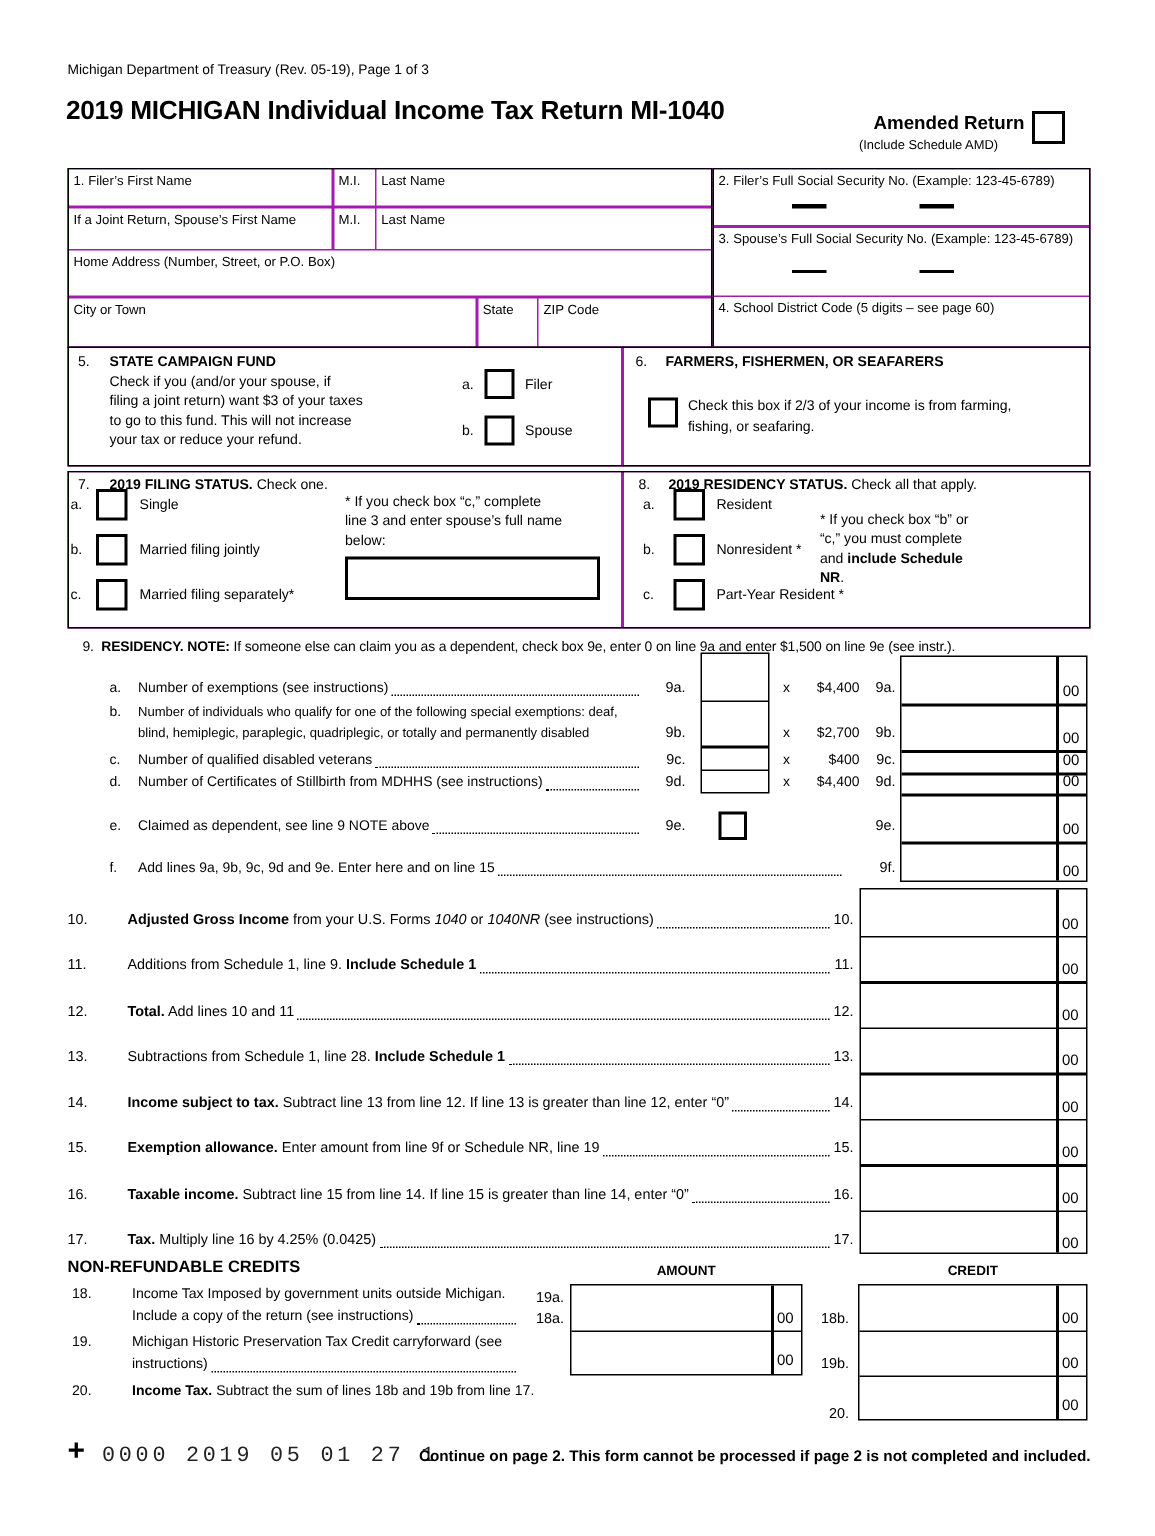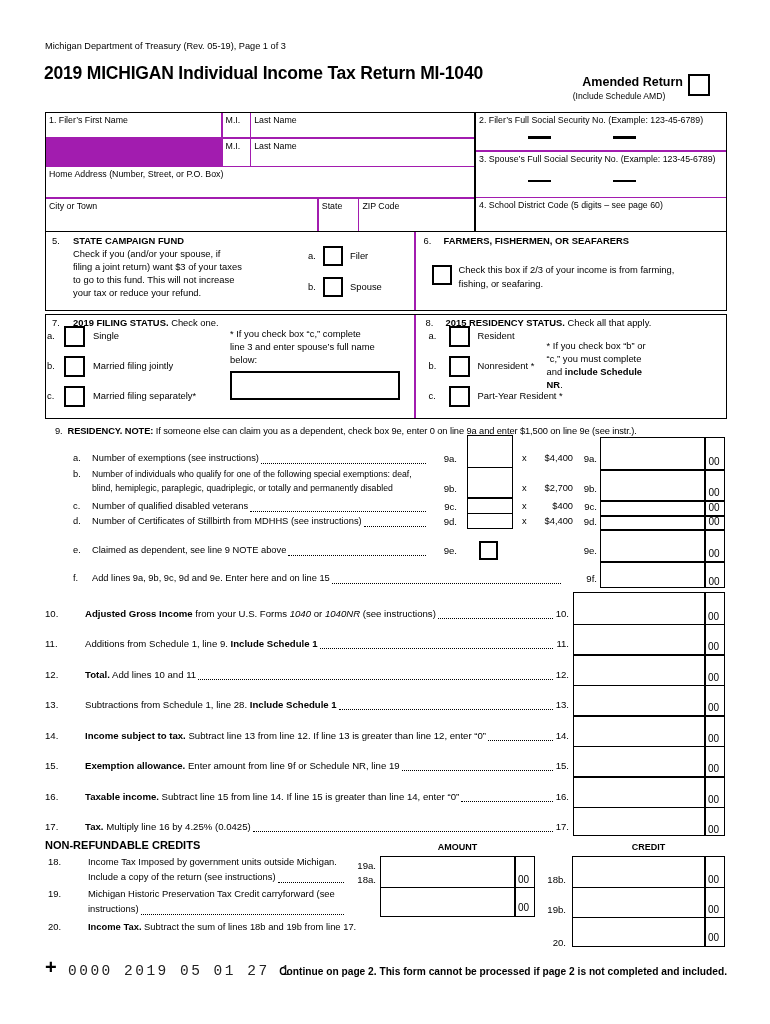--- a/index.html
+++ b/index.html
@@ -35,20 +35,21 @@
   <div class="abs nw" style="left:45px;top:41px;font-size:9.2px">Michigan Department of Treasury (Rev. 05-19), Page 1 of 3</div>
   <div class="abs b nw" style="left:44px;top:63px;font-size:17.5px;letter-spacing:-0.2px">2019 MICHIGAN Individual Income Tax Return MI-1040</div>
   <div class="abs b rt nw" style="left:555px;top:75px;width:128px;font-size:12.5px">Amended Return</div>
   <div class="cb" style="left:688px;top:74px;width:22px;height:22px"></div>
   <div class="abs ct nw" style="left:555px;top:92px;width:128px;font-size:8.6px">(Include Schedule AMD)</div>
 
   <div class="abs grid" style="left:45px;top:112px;width:430px;height:120px;grid-template-columns:175px 27px 66px 39px 1fr;grid-template-rows:24px 27px 30px 1fr;">
     <div class="cell" style="grid-column:1;grid-row:1"><span>1. Filer’s First Name</span></div>
     <div class="cell" style="grid-column:2;grid-row:1"><span>M.I.</span></div>
     <div class="cell" style="grid-column:3 / 6;grid-row:1"><span>Last Name</span></div>
+    <div class="cell" style="grid-column:1;grid-row:2"><span>If a Joint Return, Spouse’s First Name</span></div>
     <div class="cell" style="grid-column:2;grid-row:2"><span>M.I.</span></div>
     <div class="cell" style="grid-column:3 / 6;grid-row:2"><span>Last Name</span></div>
     <div class="cell" style="grid-column:1 / 6;grid-row:3"><span>Home Address (Number, Street, or P.O. Box)</span></div>
     <div class="cell" style="grid-column:1 / 4;grid-row:4"><span>City or Town</span></div>
     <div class="cell" style="grid-column:4;grid-row:4"><span>State</span></div>
     <div class="cell" style="grid-column:5;grid-row:4"><span>ZIP Code</span></div>
   </div>
 
   <div class="abs grid" style="left:475px;top:112px;width:252px;height:120px;grid-template-columns:1fr;grid-template-rows:37px 45px 1fr;">
     <div class="cell">
@@ -105,21 +106,21 @@
       <span class="abs" style="left:1px;top:76px">c.</span>
       <div class="cb" style="left:18px;top:71px;width:21px;height:21px"></div>
       <span class="abs" style="left:47px;top:76px">Married filing separately*</span>
       <span class="abs nw" style="left:184px;top:14px">* If you check box “c,” complete</span>
       <span class="abs nw" style="left:184px;top:27px">line 3 and enter spouse’s full name</span>
       <span class="abs nw" style="left:184px;top:40px">below:</span>
       <div class="box" style="left:184px;top:56px;width:170px;height:29px;border-width:2px"></div>
     </div>
     <div class="cell" style="font-size:9.4px">
       <span class="abs" style="left:10px;top:3px">8.</span>
-      <span class="abs nw" style="left:30px;top:3px"><span class="b">2015 RESIDENCY STATUS.</span> <span>Check all that apply.</span></span>
+      <span class="abs nw" style="left:30px;top:3px"><span class="b">2019 RESIDENCY STATUS.</span> <span>Check all that apply.</span></span>
       <span class="abs" style="left:13px;top:16px">a.</span>
       <div class="cb" style="left:33px;top:11px;width:21px;height:21px"></div>
       <span class="abs" style="left:62px;top:16px">Resident</span>
       <span class="abs" style="left:13px;top:46px">b.</span>
       <div class="cb" style="left:33px;top:41px;width:21px;height:21px"></div>
       <span class="abs" style="left:62px;top:46px">Nonresident *</span>
       <span class="abs" style="left:13px;top:76px">c.</span>
       <div class="cb" style="left:33px;top:71px;width:21px;height:21px"></div>
       <span class="abs" style="left:62px;top:76px">Part-Year Resident *</span>
       <span class="abs nw" style="left:131px;top:26px">* If you check box “b” or</span>

